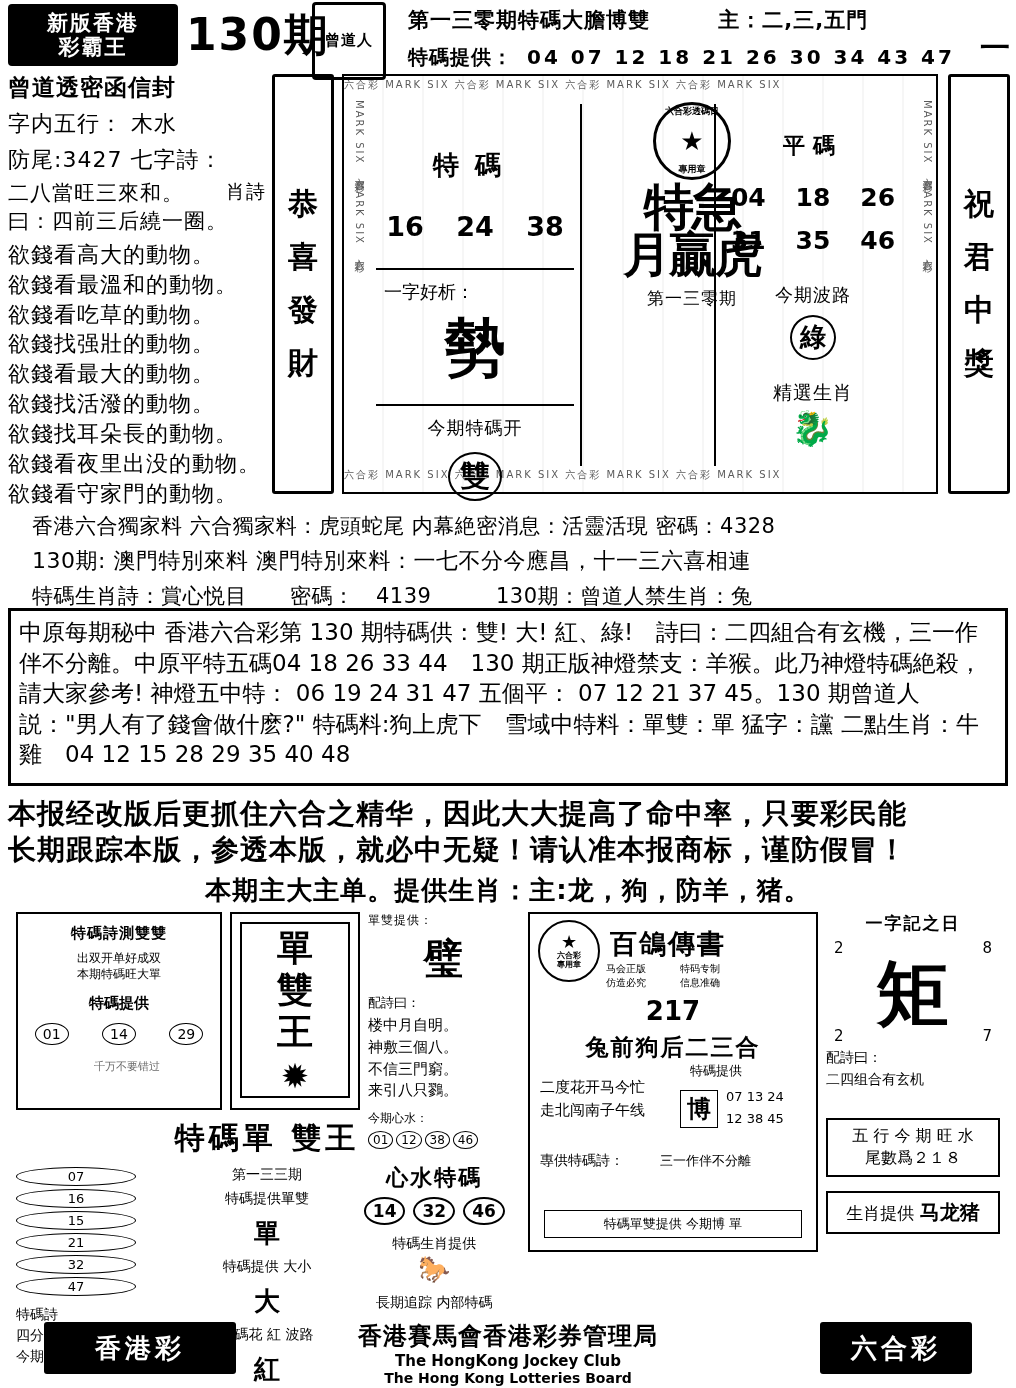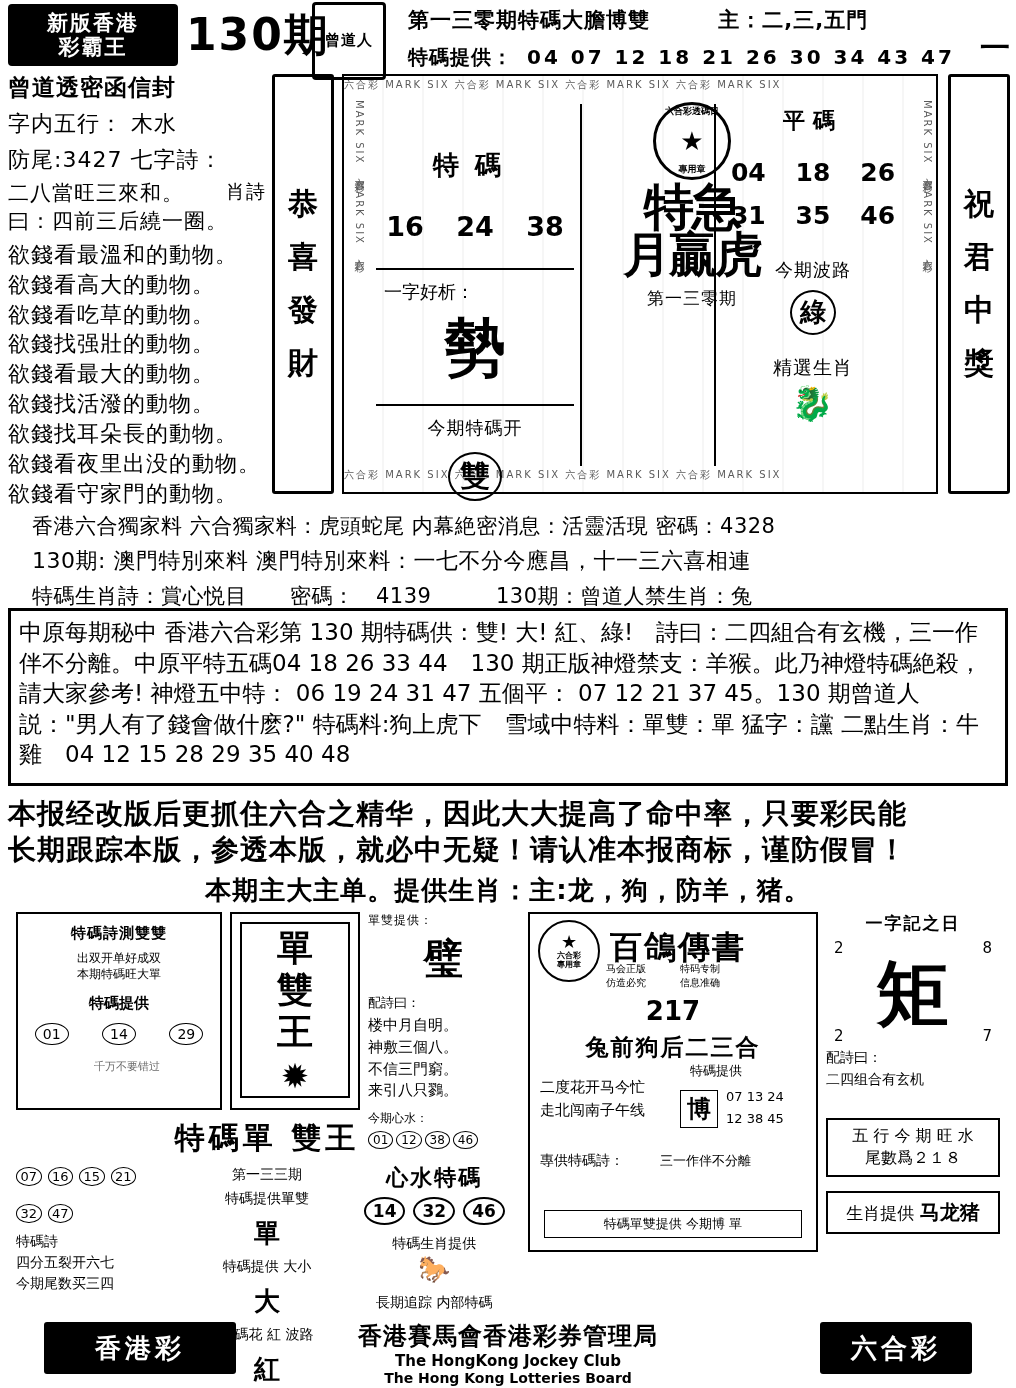--- a/index.html
+++ b/index.html
@@ -128,21 +128,21 @@
   }
   .brush-art .row2 { font-size:48px; }
   .panel-mid .issue-txt { margin-top:10px; font-size:17px; letter-spacing:1px; }
 
   .panel-right {
     position:absolute; right:26px; top:28px; width:196px; height:362px;
     border-left:2px solid #000;
   }
   .panel-right .ttl {
     text-align:center; font-size:22px; font-weight:bold; letter-spacing:8px;
-    margin-top:2px;
+    margin-top:27px;
   }
   .panel-right .grid {
     display:grid; grid-template-columns:1fr 1fr 1fr; row-gap:14px;
     margin-top:22px; font-size:25px; font-weight:bold; text-align:center;
   }
   .panel-right .wave-lbl { text-align:center; font-size:18px; margin-top:28px; letter-spacing:1px;}
   .panel-right .wave-val { text-align:center; margin-top:8px; }
   .panel-right .wave-val span {
     display:inline-block; border:2px solid #000; border-radius:50%;
     font-size:26px; font-weight:bold; padding:3px 8px;
@@ -200,21 +200,21 @@
   .bp3 .res span { border:1px solid #000; border-radius:50%; padding:1px 4px; }
 
   .bp4 { left:520px; top:0; width:290px; height:340px; }
   .bp4 .seal {
     position:absolute; left:8px; top:6px; width:62px; height:62px;
     border:2px solid #000; border-radius:50%;
     display:flex; flex-direction:column; align-items:center; justify-content:center;
     font-size:8px; line-height:1.1; font-weight:bold;
   }
   .bp4 .seal .star { font-size:18px; }
-  .bp4 .h1 { position:absolute; left:80px; top:12px; font-size:32px; font-weight:bold; letter-spacing:2px; }
+  .bp4 .h1 { position:absolute; left:80px; top:12px; font-size:27px; font-weight:bold; letter-spacing:2px; }
   .bp4 .sm1 { position:absolute; left:76px; top:48px; font-size:10px; line-height:1.4; }
   .bp4 .sm2 { position:absolute; left:150px; top:48px; font-size:10px; line-height:1.4; }
   .bp4 .num217 { position:absolute; left:0; right:0; top:82px; text-align:center; font-size:26px; font-weight:bold; }
   .bp4 .line1 { position:absolute; left:0; right:0; top:118px; text-align:center; font-size:23px; font-weight:bold; letter-spacing:2px; }
   .bp4 .l2 { position:absolute; left:10px; top:162px; font-size:15px; line-height:1.5; }
   .bp4 .tm-title { position:absolute; left:160px; top:148px; font-size:13px; }
   .bp4 .bo { position:absolute; left:150px; top:176px; font-size:24px; font-weight:bold; border:1px solid #000; padding:2px 6px;}
   .bp4 .tnums { position:absolute; left:196px; top:172px; font-size:13px; line-height:1.7; }
   .bp4 .l3 { position:absolute; left:10px; top:238px; font-size:14px; }
   .bp4 .l3b { position:absolute; left:130px; top:238px; font-size:13px; }
@@ -230,21 +230,21 @@
   .bp5 .corners .c { position:absolute; font-size:15px; }
   .bp5 .c.tl { left:8px; top:2px; } .bp5 .c.tr { right:8px; top:2px; }
   .bp5 .c.bl { left:8px; bottom:2px; } .bp5 .c.br { right:8px; bottom:2px; }
   .bp5 .pei { font-size:14px; margin-top:2px; }
   .bp5 .pei2 { font-size:14px; margin-top:4px; }
 
   .bp6 { left:8px; top:206px; width:502px; height:134px; border:none; }
   .bp6 .hdr { text-align:center; font-size:30px; font-weight:bold; letter-spacing:4px; }
   .bp6 .two { display:flex; margin-top:4px; }
   .bp6 .col { flex:1; }
-  .bp6 .nums { display:grid; grid-template-columns:1fr 1fr 1fr 1fr; gap:18px 6px; width:120px; margin-top:4px;}
+  .bp6 .nums { display:grid; grid-template-columns:1fr; gap:3px 6px; width:120px; margin-top:4px;}
   .bp6 .nums span { border:1px solid #000; border-radius:50%; font-size:13px; text-align:center; padding:1px 0; }
   .bp6 .tcs { font-size:14px; margin-top:8px; line-height:1.5; }
   .bp6 .mid { text-align:center; font-size:14px; line-height:1.7; }
   .bp6 .mid .bigdan { font-size:26px; font-weight:bold; }
   .bp6 .right { text-align:center; }
   .bp6 .right .xs { font-size:22px; font-weight:bold; letter-spacing:2px; }
   .bp6 .circ3 { display:flex; gap:8px; justify-content:center; margin-top:4px; }
   .bp6 .circ3 span { border:2px solid #000; border-radius:50%; font-size:17px; padding:2px 7px; font-weight:bold;}
   .bp6 .horse { font-size:26px; text-align:center; }
 
@@ -301,22 +301,22 @@
     <div class="left-row">
       <span class="lbl">防尾:3427</span>
       <span>七字詩：</span>
     </div>
     <div class="poem">
       <span class="tag">肖詩</span>
       <div>二八當旺三來和。</div>
       <div>曰：四前三后繞一圈。</div>
     </div>
     <div class="anim-list">
+      <div>欲錢看高大的動物。</div>
       <div>欲錢看最溫和的動物。</div>
-      <div>欲錢看高大的動物。</div>
       <div>欲錢看吃草的動物。</div>
       <div>欲錢找强壯的動物。</div>
       <div>欲錢看最大的動物。</div>
       <div>欲錢找活潑的動物。</div>
       <div>欲錢找耳朵長的動物。</div>
       <div>欲錢看夜里出没的動物。</div>
       <div>欲錢看守家門的動物。</div>
     </div>
   </div>
 

